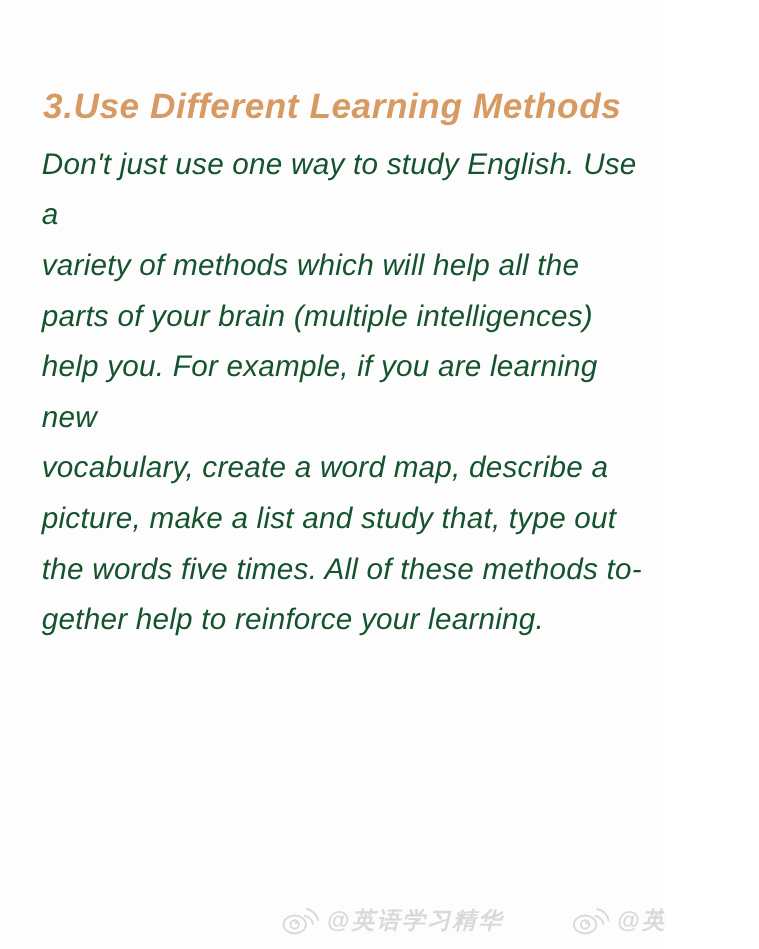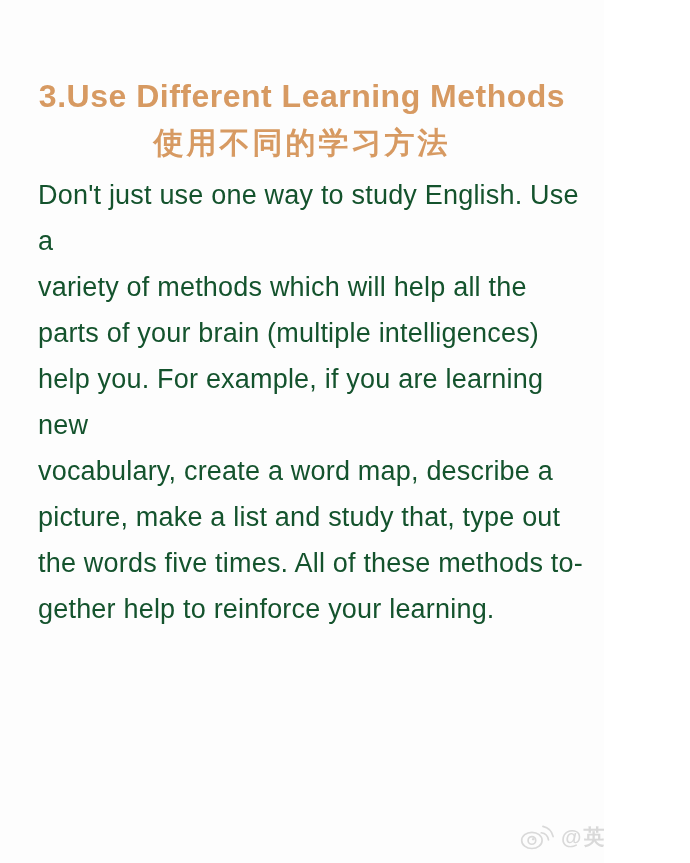--- a/index.html
+++ b/index.html
@@ -7,20 +7,21 @@
     padding: 0;
     background: #ffffff;
   }
   .card {
     position: relative;
     width: 604px;
     height: 863px;
     background: #fdfdfd;
     overflow: hidden;
     font-family: "Liberation Sans", "DejaVu Sans", sans-serif;
+    font-style: italic;
   }
   .title-en {
     margin: 76px 0 0 0;
     text-align: center;
     font-size: 32px;
     line-height: 40px;
     font-weight: bold;
     color: #d79a62;
     letter-spacing: 0.5px;
   }
@@ -72,34 +73,45 @@
   .wm-right { left: 520px; }
   .wm svg { display: block; }
 </style>
 </head>
 <body>
 
 <div class="card">
 
   <h1 class="title-en">3.Use Different Learning Methods</h1>
 
-  <h2 class="title-zh">使用不同的学习方法</h2>
 
   <p class="para para-en">Don't just use one way to study English. Use a
 variety of methods which will help all the
 parts of your brain (multiple intelligences)
 help you. For example, if you are learning new
 vocabulary, create a word map, describe a
 picture, make a list and study that, type out
 the words five times. All of these methods to-
 gether help to reinforce your learning.</p>
 
 
   <div class="watermarks">
 
+    <div class="wm wm-left">
+      <span>
+        <svg width="34" height="28" viewBox="0 0 40 32" fill="none" stroke="#d9d9d9" stroke-width="2" stroke-linecap="round">
+          <ellipse cx="14" cy="20" rx="12" ry="9.5"></ellipse>
+          <circle cx="14" cy="20" r="4.5"></circle>
+          <circle cx="15.5" cy="18.5" r="1.4" fill="#d9d9d9" stroke="none"></circle>
+          <path d="M25 11 a10 10 0 0 1 8.5 8.5"></path>
+          <path d="M27 3.5 a16 16 0 0 1 12 12"></path>
+        </svg>
+      </span>
+      <span>@英语学习精华</span>
+    </div>
 
     <div class="wm wm-right">
       <span>
         <svg width="34" height="28" viewBox="0 0 40 32" fill="none" stroke="#d9d9d9" stroke-width="2" stroke-linecap="round">
           <ellipse cx="14" cy="20" rx="12" ry="9.5"></ellipse>
           <circle cx="14" cy="20" r="4.5"></circle>
           <circle cx="15.5" cy="18.5" r="1.4" fill="#d9d9d9" stroke="none"></circle>
           <path d="M25 11 a10 10 0 0 1 8.5 8.5"></path>
           <path d="M27 3.5 a16 16 0 0 1 12 12"></path>
         </svg>

